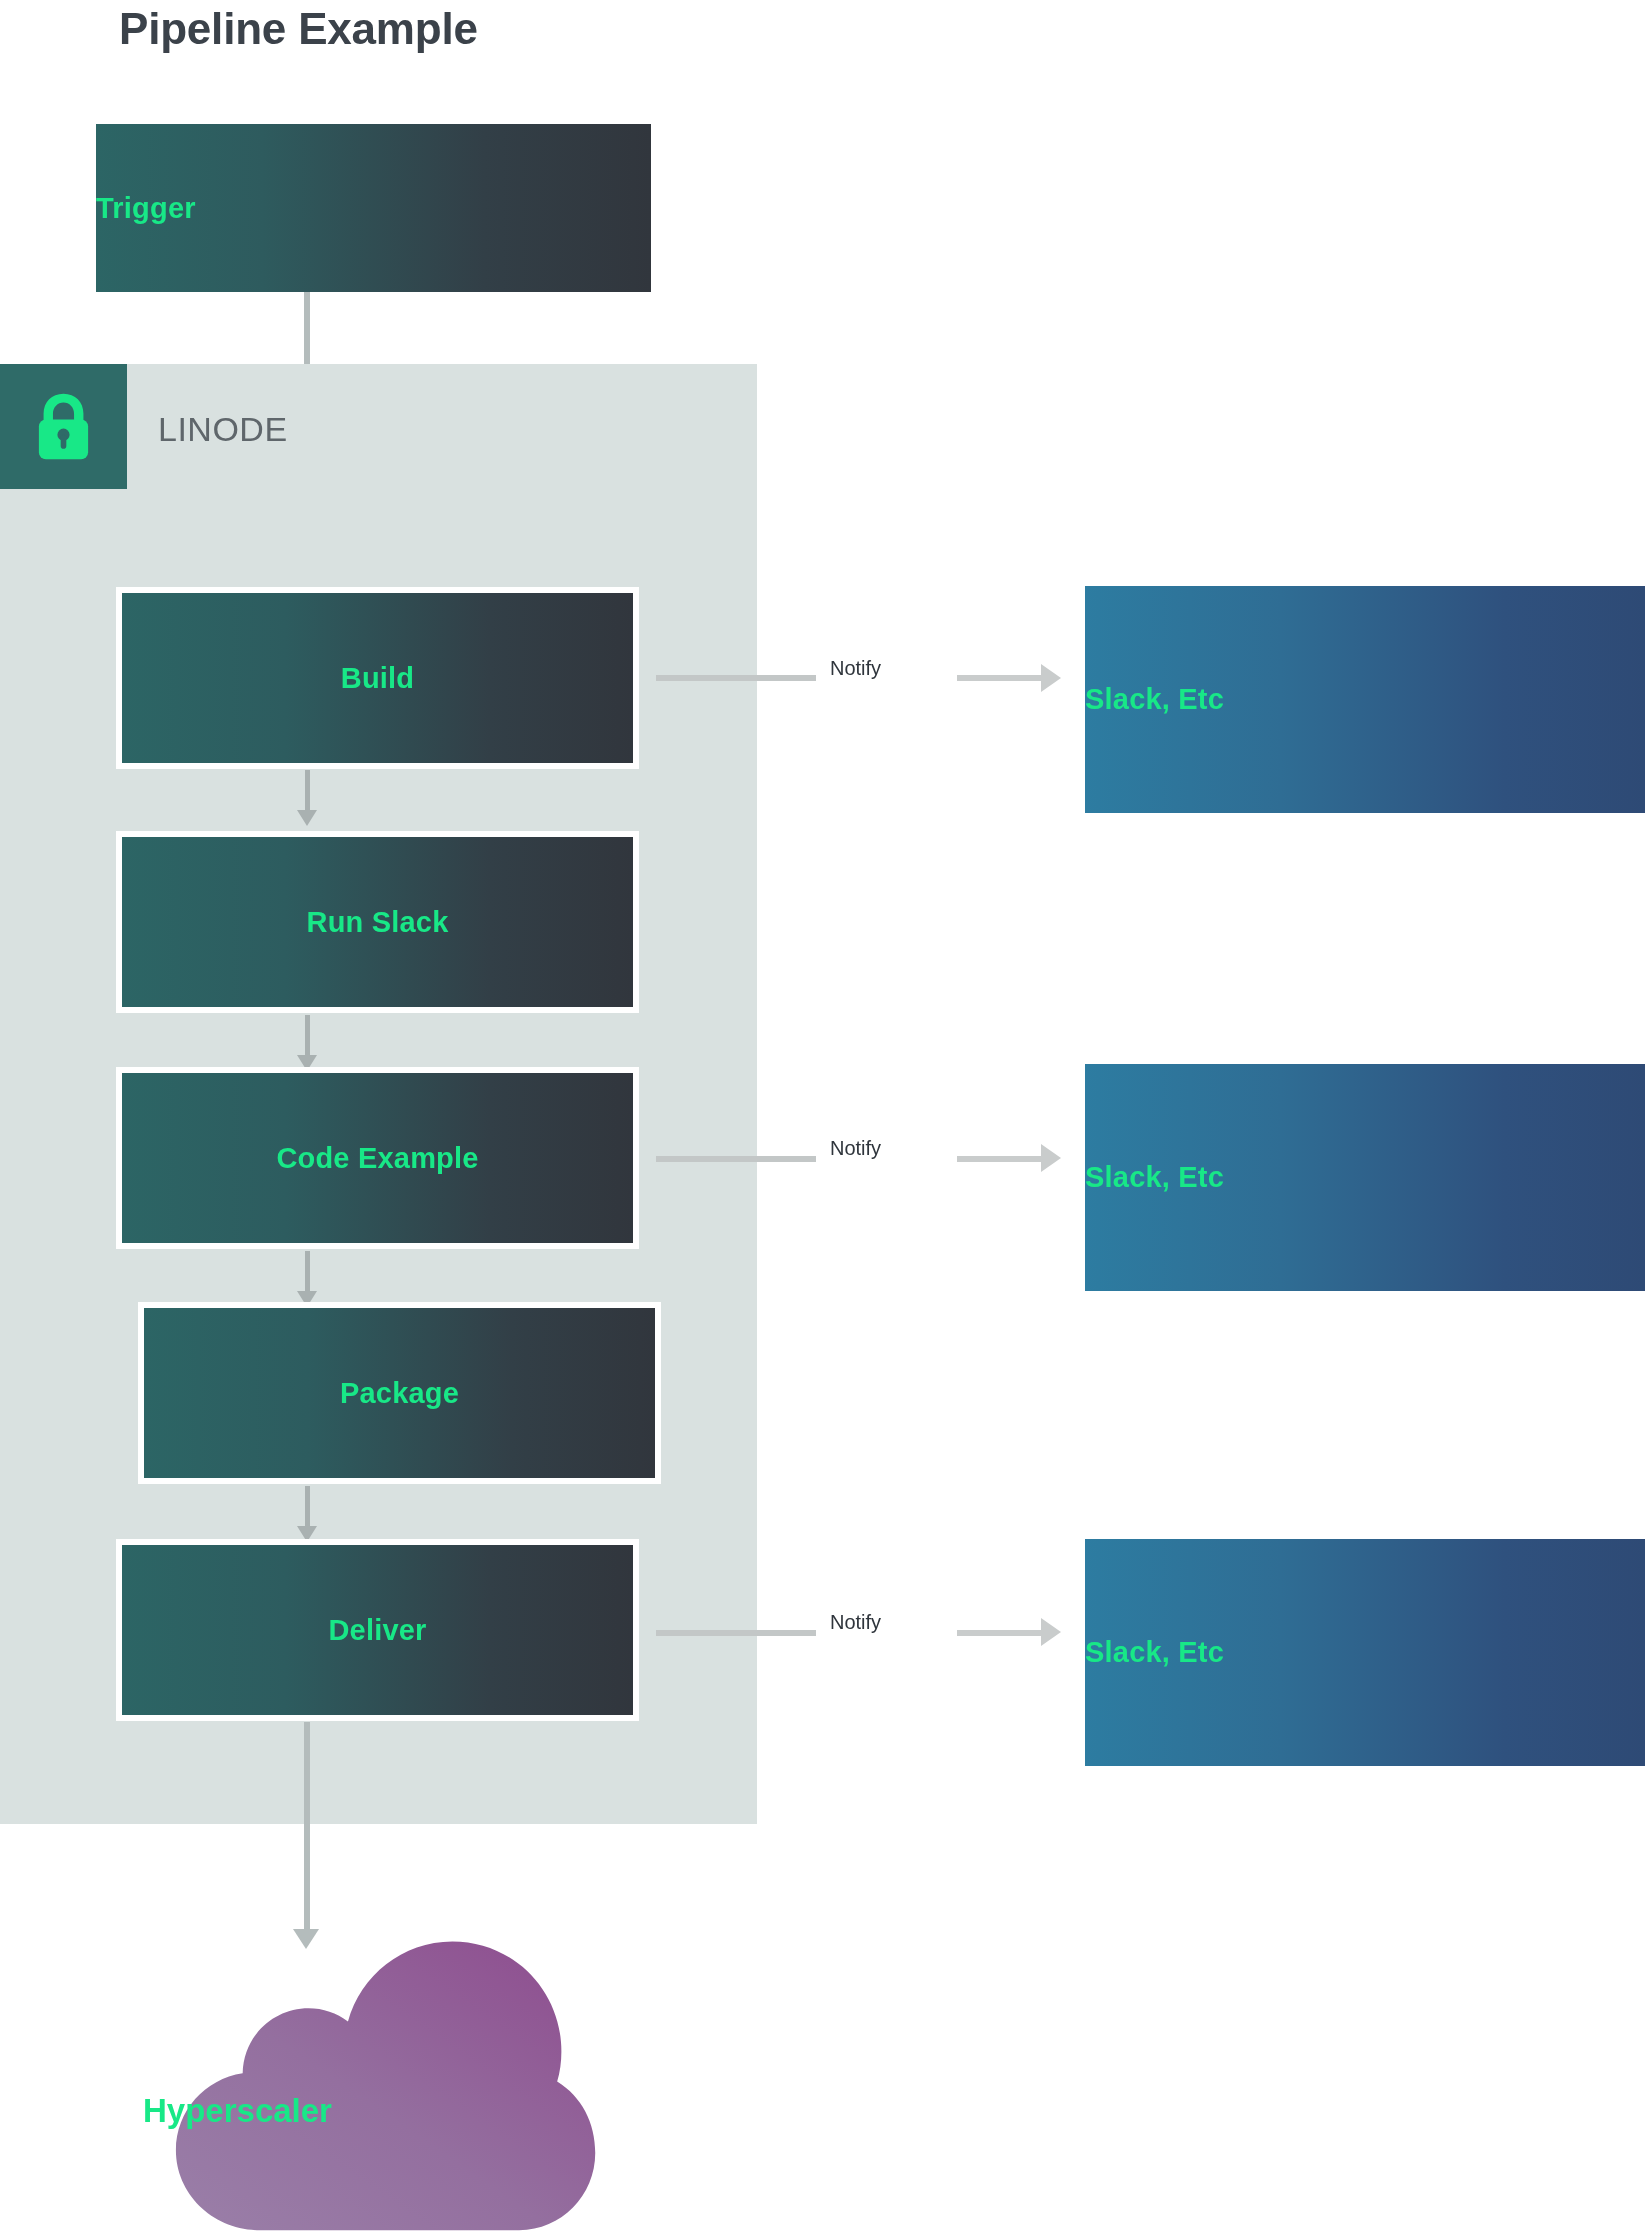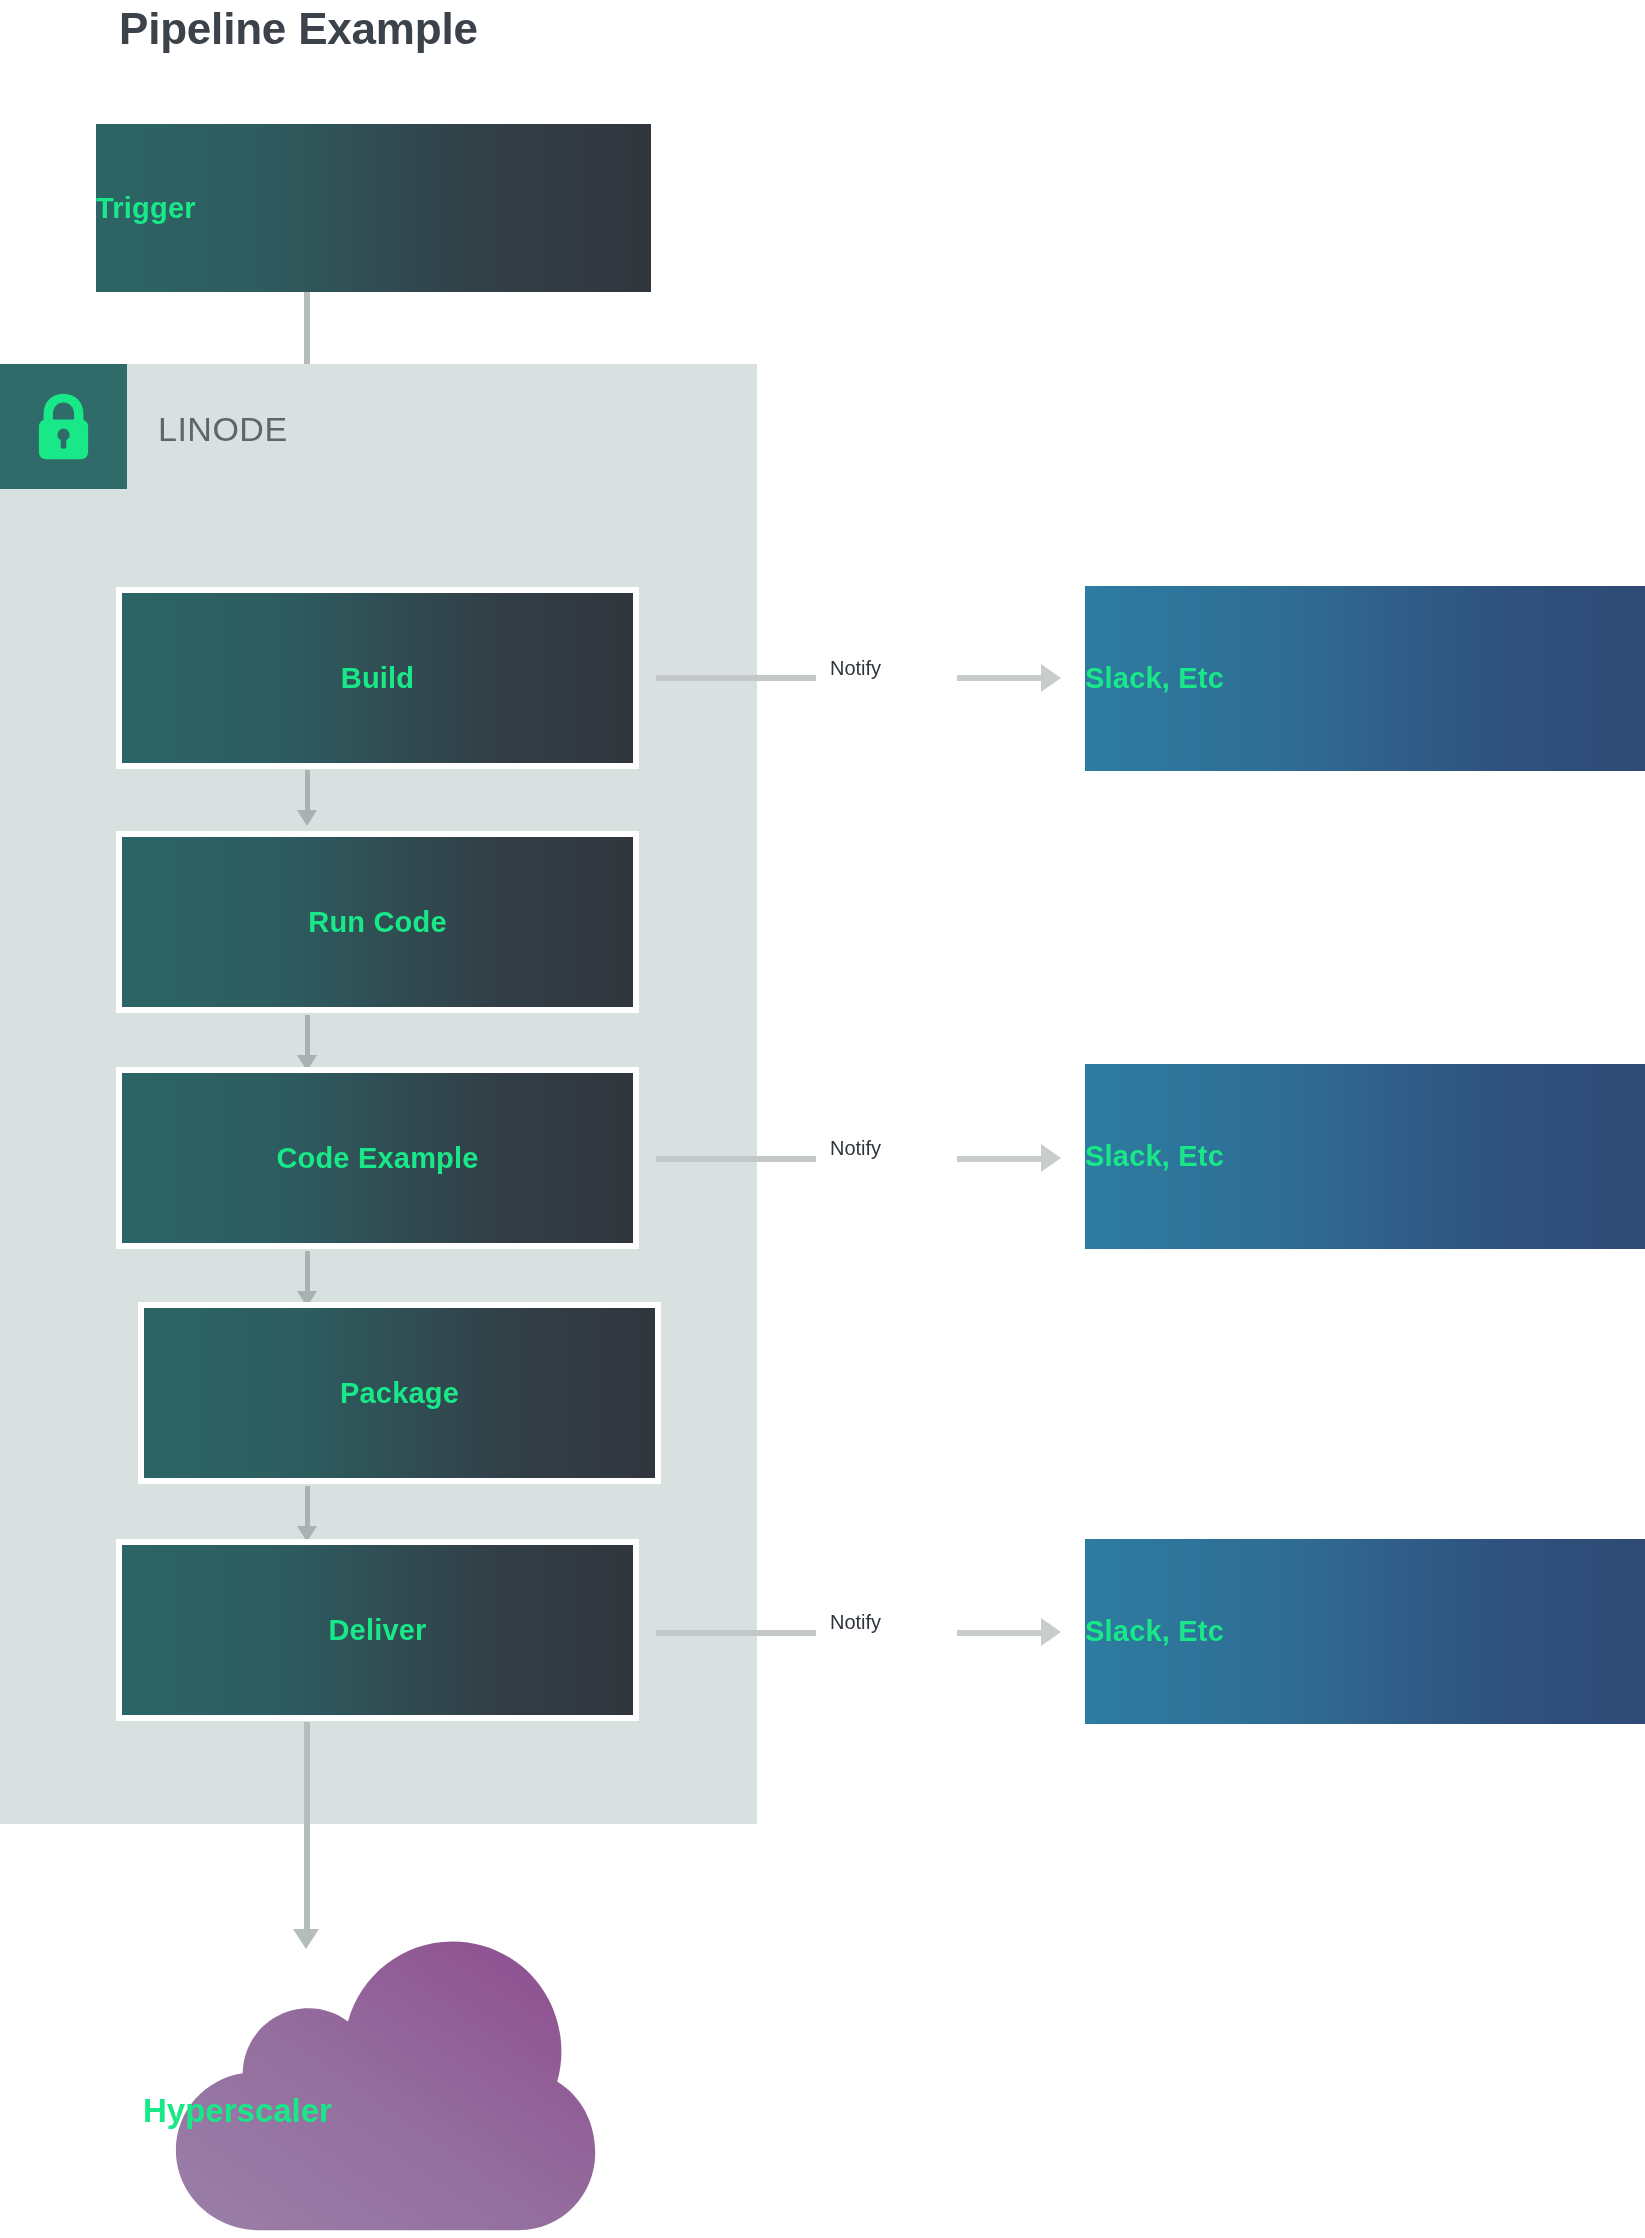--- a/index.html
+++ b/index.html
@@ -102,21 +102,21 @@
     background: linear-gradient(90deg, #2c6565 0%, #2d5c5f 32%, #323f47 72%, #31363d 100%);
     display: flex;
     align-items: center;
     justify-content: center;
   }
 
   
   .notify-box {
     left: 1085px;
     width: 560px;
-    height: 185px;
+    height: 227px;
     background: linear-gradient(90deg, #2d7ca1 0%, #2f6d94 35%, #2f517e 75%, #2e4a75 100%);
   }
 
   
   .v-line {
     position: absolute;
     width: 6.1px;
     background: #b4bcbc;
   }
   .v-arrowhead {
@@ -215,21 +215,21 @@
   <div class="stage-frame" style="top:587px;">
     <div class="stage-inner">
       <span class="node-label">Build</span>
     </div>
   </div>
   <div class="v-line-sm" style="left:305px; top:770px; height:42px;"></div>
   <div class="v-arrowhead-sm" style="left:297px; top:810px;"></div>
 
   <div class="stage-frame" style="top:831px;">
     <div class="stage-inner">
-      <span class="node-label">Run Code</span>
+      <span class="node-label">Run Slack</span>
     </div>
   </div>
   <div class="v-line-sm" style="left:305px; top:1015px; height:42px;"></div>
   <div class="v-arrowhead-sm" style="left:297px; top:1055px;"></div>
 
   <div class="stage-frame" style="top:1067px;">
     <div class="stage-inner">
       <span class="node-label">Code Example</span>
     </div>
   </div>

